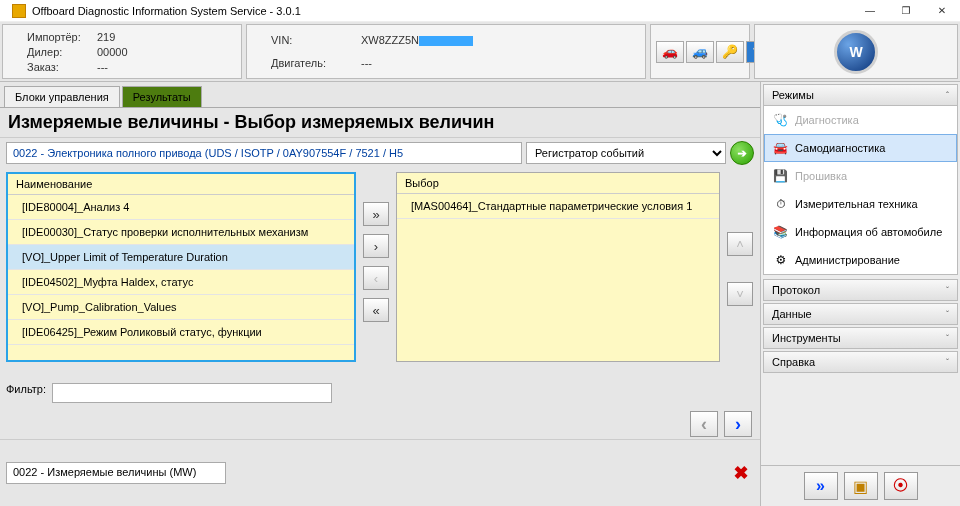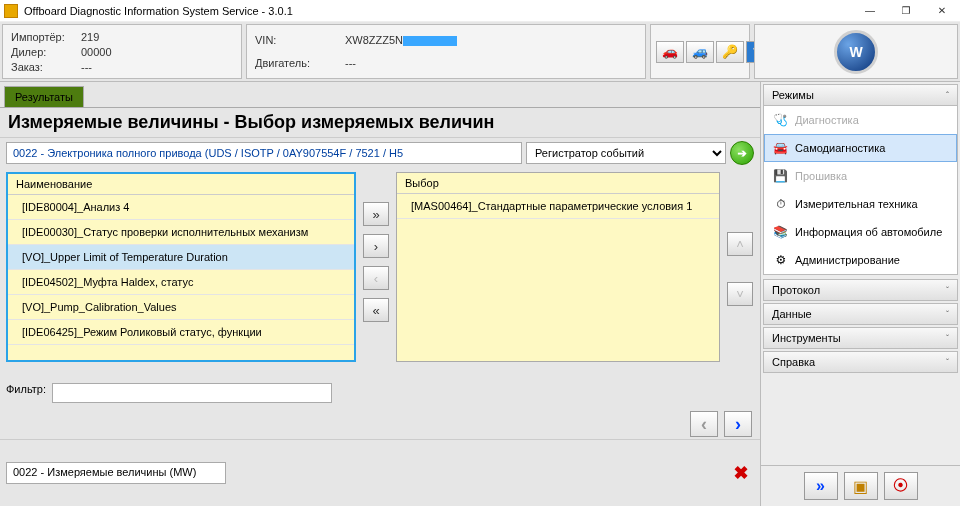--- a/index.html
+++ b/index.html
@@ -13,21 +13,21 @@
     overflow: hidden;
     display: flex;
     flex-direction: column;
   }
   .titlebar {
     height: 22px;
     background: #fff;
     display: flex;
     align-items: center;
     border-bottom: 1px solid #eee;
-    padding-left: 4px;
+    padding-left: 12px;
     justify-content: center;
   }
   .titlebar .app-icon {
     width: 14px; height: 14px;
     background: #e8a800;
     border: 1px solid #c08000;
     margin-right: 6px;
   }
   .titlebar .title { flex: 1; font-size: 11px; }
   .titlebar .winbtns { display: flex; }
@@ -39,21 +39,21 @@
   .header {
     display: flex;
     background: #e6e6e6;
     border-bottom: 1px solid #bbb;
     height: 60px;
   }
   .header .panel {
     border: 1px solid #bbb;
     background: #f4f4f4;
     margin: 2px;
-    padding: 4px 8px;
+    padding: 4px 24px;
     display: flex;
     flex-direction: column;
     justify-content: space-around;
     font-size: 11px;
   }
   .header .panel .row { display: flex; }
   .header .panel .lbl { width: 70px; color: #333; }
   .header .panel .val { color: #333; }
   .header .import { width: 240px; }
   .header .vin { width: 400px; }
@@ -365,20 +365,21 @@
     <div class="tbtn" style="background:#2a7bd0;color:#fff;">🔌</div>
   </div>
   <div class="logo">
     <div class="vw-logo">W</div>
   </div>
 </div>
 
 <div class="content">
   <div class="main">
     <div class="tabs">
+      <div class="tab">Блоки управления</div>
       <div class="tab active">Результаты</div>
     </div>
     <div class="subheader">Измеряемые величины - Выбор измеряемых величин</div>
 
     <div class="cu-row">
       <div class="cu-label">0022 - Электроника полного привода  (UDS / ISOTP / 0AY907554F / 7521 / H5</div>
       <select class="combo">
         <option>Регистратор событий</option>
       </select>
       <div class="go-btn">➔</div>

